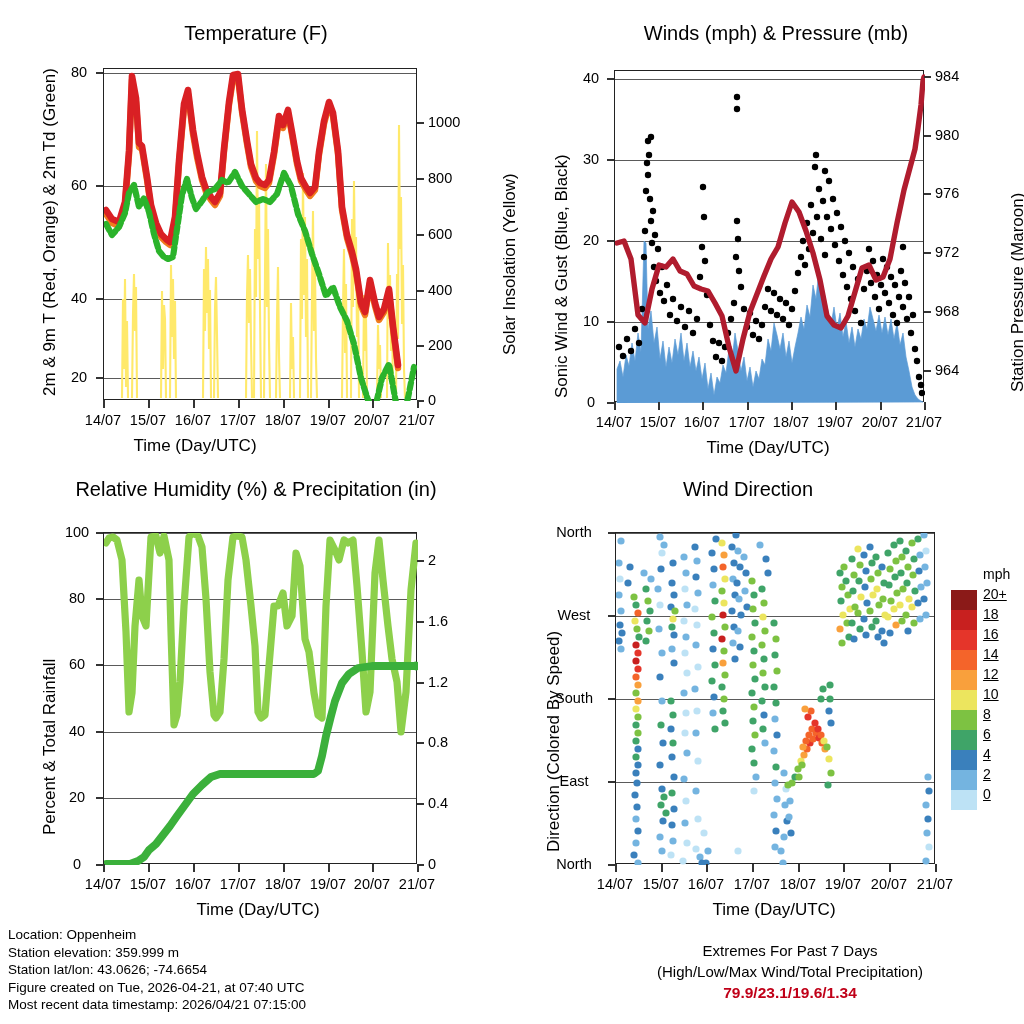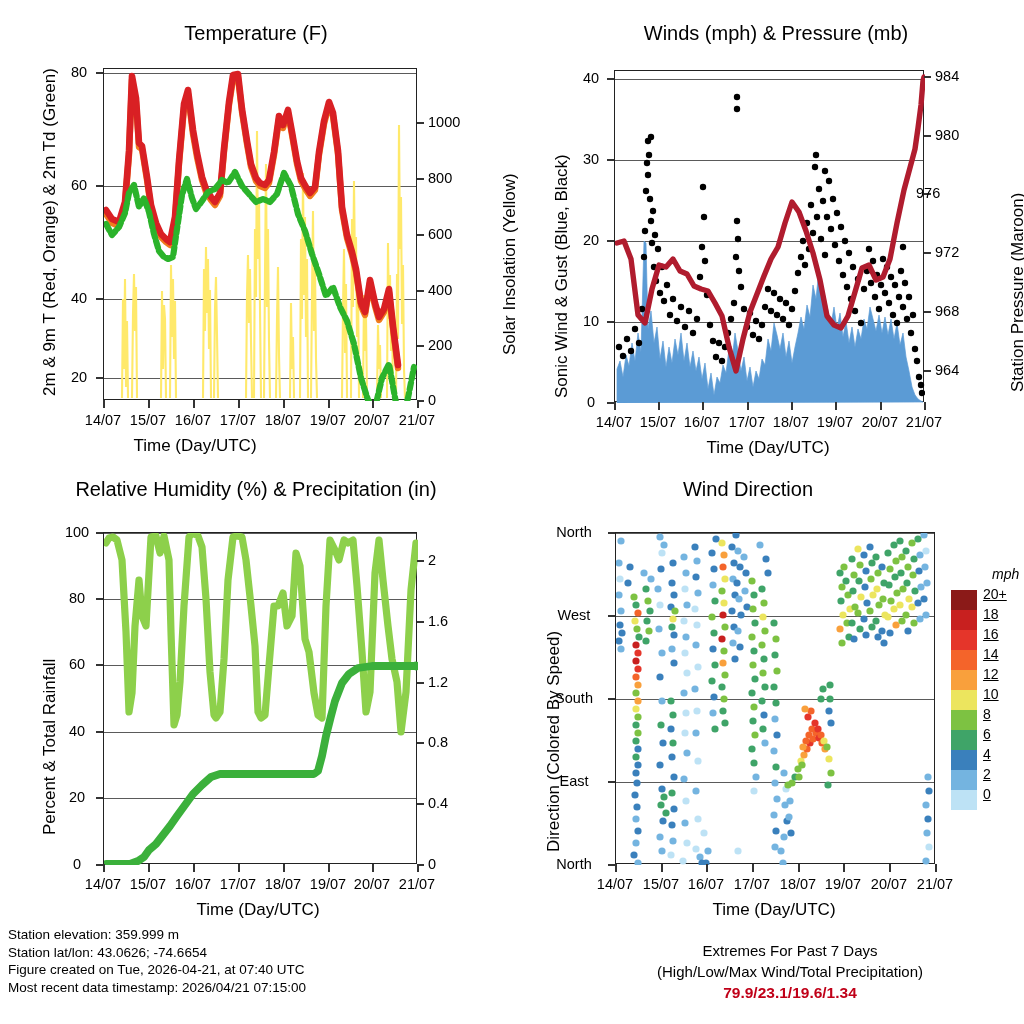--- a/index.html
+++ b/index.html
@@ -289,21 +289,21 @@
   <div class="tick" style="left:95px;top:402px;width:7px;height:1.5px;"></div>
 
   <div class="tick" style="left:412px;top:76px;width:7px;height:1.5px;"></div>
   <div class="tick" style="left:412px;top:135px;width:7px;height:1.5px;"></div>
   <div class="tick" style="left:412px;top:193px;width:7px;height:1.5px;"></div>
   <div class="tick" style="left:412px;top:252px;width:7px;height:1.5px;"></div>
   <div class="tick" style="left:412px;top:311px;width:7px;height:1.5px;"></div>
   <div class="tick" style="left:412px;top:370px;width:7px;height:1.5px;"></div>
   <div class="tl ry" style="left:423px;top:76px;">984</div>
   <div class="tl ry" style="left:423px;top:135px;">980</div>
-  <div class="tl ry" style="left:404px;top:193px;">976</div>
+  <div class="tl ry" style="left:423px;top:193px;">976</div>
   <div class="tl ry" style="left:423px;top:252px;">972</div>
   <div class="tl ry" style="left:423px;top:311px;">968</div>
   <div class="tl ry" style="left:423px;top:370px;">964</div>
 
   <div class="tick" style="left:102px;top:402px;width:1.5px;height:8px;"></div>
   <div class="tick" style="left:146px;top:402px;width:1.5px;height:8px;"></div>
   <div class="tick" style="left:190px;top:402px;width:1.5px;height:8px;"></div>
   <div class="tick" style="left:235px;top:402px;width:1.5px;height:8px;"></div>
   <div class="tick" style="left:279px;top:402px;width:1.5px;height:8px;"></div>
   <div class="tick" style="left:323px;top:402px;width:1.5px;height:8px;"></div>
@@ -822,36 +822,37 @@
     <div class="sw" style="top:40px;height:20px;background:#e5352a;"></div>
     <div class="sw" style="top:60px;height:20px;background:#f4642a;"></div>
     <div class="sw" style="top:80px;height:20px;background:#f9a03c;"></div>
     <div class="sw" style="top:100px;height:20px;background:#ece55e;"></div>
     <div class="sw" style="top:120px;height:20px;background:#7dc242;"></div>
     <div class="sw" style="top:140px;height:20px;background:#3fa468;"></div>
     <div class="sw" style="top:160px;height:20px;background:#3a80bc;"></div>
     <div class="sw" style="top:180px;height:20px;background:#74b4e0;"></div>
     <div class="sw" style="top:200px;height:20px;background:#bde2f5;"></div>
 
-    <div class="unit" style="left:41px;top:-24px;font-style:italic;">mph</div>
+    <div class="unit" style="left:32px;top:-24px;">mph</div>
     <div class="cl" style="left:32px;top:4px;">20+</div>
     <div class="cl" style="left:32px;top:24px;">18</div>
     <div class="cl" style="left:32px;top:44px;">16</div>
     <div class="cl" style="left:32px;top:64px;">14</div>
     <div class="cl" style="left:32px;top:84px;">12</div>
     <div class="cl" style="left:32px;top:104px;">10</div>
     <div class="cl" style="left:32px;top:124px;">8</div>
     <div class="cl" style="left:32px;top:144px;">6</div>
     <div class="cl" style="left:32px;top:164px;">4</div>
     <div class="cl" style="left:32px;top:184px;">2</div>
     <div class="cl" style="left:32px;top:204px;">0</div>
   </div>
 </div>
 
 <div class="footer" style="left:8px;top:926px;">
+  <div>Location: Oppenheim</div>
   <div>Station elevation: 359.999 m</div>
   <div>Station lat/lon: 43.0626; -74.6654</div>
   <div>Figure created on Tue, 2026-04-21, at 07:40 UTC</div>
   <div>Most recent data timestamp: 2026/04/21 07:15:00</div>
 </div>
 
 <div class="extremes" style="left:600px;top:940px;width:380px;">
   <div>Extremes For Past 7 Days</div>
   <div>(High/Low/Max Wind/Total Precipitation)</div>
   <div class="val">79.9/23.1/19.6/1.34</div>

